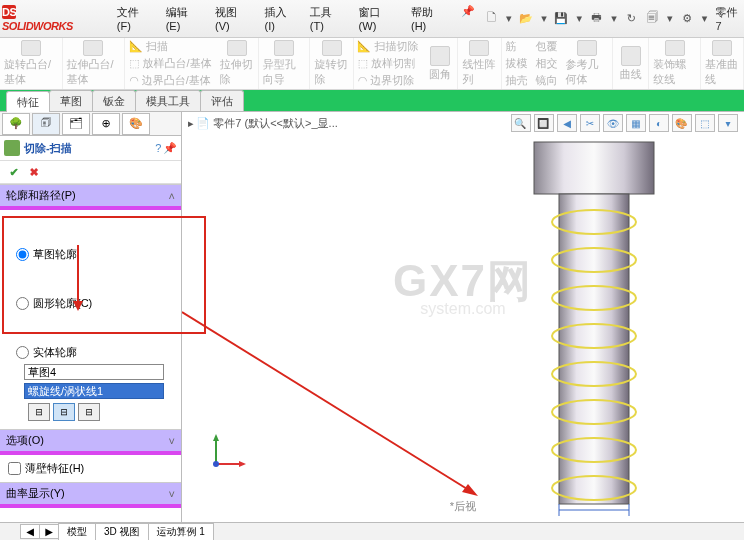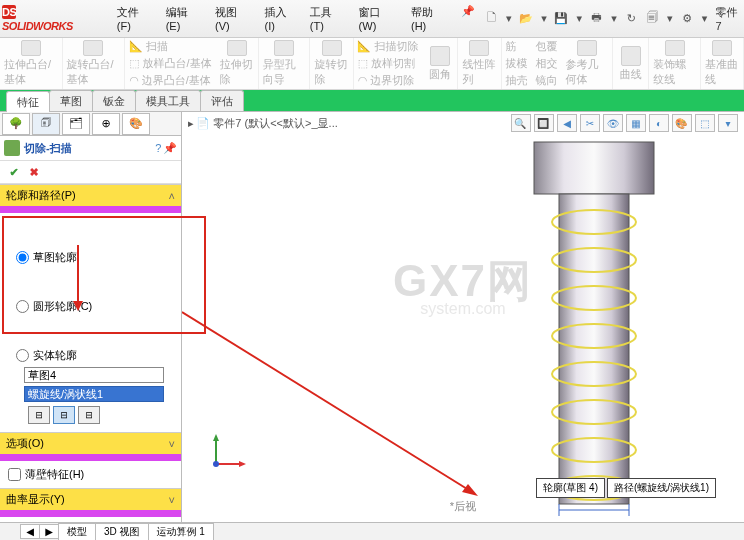--- a/index.html
+++ b/index.html
@@ -26,21 +26,21 @@
 .lp-tabs .lt{width:28px;height:22px;border:1px solid #bbb;margin-left:2px;display:flex;align-items:center;justify-content:center;background:#fff;}
 .lp-tabs .lt.active{background:#e8f0f8;}
 .feature-head{display:flex;align-items:center;padding:4px 4px;gap:4px;border-bottom:1px solid #ddd;}
 .feature-head .fico{width:16px;height:16px;background:#6fa84f;border-radius:2px;}
 .feature-head .title{color:#2255aa;font-weight:bold;}
 .feature-head .help{margin-left:auto;color:#4a88c7;display:flex;gap:2px;}
 .okcancel{display:flex;gap:4px;padding:3px 6px;border-bottom:1px solid #ddd;}
 .okcancel .btn{width:16px;height:16px;display:flex;align-items:center;justify-content:center;font-weight:bold;}
 .ok{color:#3a9c3a;}
 .cancel{color:#d33;}
-.section-h{background:#fde047;padding:3px 6px;display:flex;justify-content:space-between;align-items:center;border-top:1px solid #ccc;border-bottom:7px solid #d946ef;}
+.section-h{background:#c4b5fd;padding:3px 6px;display:flex;justify-content:space-between;align-items:center;border-top:1px solid #ccc;border-bottom:4px solid #d946ef;}
 .section-h .chev{color:#666;}
 .section-body{padding:4px 8px;}
 .radio-row{display:flex;align-items:center;gap:4px;padding:1px 0;margin-left:8px;margin-top:32px;}
 .radio-row input{margin:0;}
 .inputrow{margin:3px 0 3px 16px;}
 .inputrow input[type=text]{width:140px;border:1px solid #888;padding:1px 3px;background:#fff;}
 .inputrow.sel input{background:#3874d1;color:#fff;border:1px solid #2a5fb0;}
 .chain-icons{display:flex;gap:3px;margin:4px 0 4px 20px;}
 .chain-icons .ci{width:22px;height:18px;border:1px solid #888;background:#f0f0f0;display:flex;align-items:center;justify-content:center;font-size:9px;}
 .chain-icons .ci.active{background:#d0e4f7;border-color:#4a88c7;}
@@ -92,25 +92,25 @@
       <span>▾</span>
     <span class="ico">⚙</span>
       <span>▾</span>
     <span style="color:#333;">零件7</span>
   </div>
 </div>
 
 <div class="ribbon">
   <div class="ribbon-item small">
       <div class="ri-icon"></div>
+      <span>旋转凸台/基体</span>
+    </div>
+  <div class="ribbon-item small">
+      <div class="ri-icon"></div>
       <span>拉伸凸台/基体</span>
-    </div>
-  <div class="ribbon-item small">
-      <div class="ri-icon"></div>
-      <span>旋转凸台/基体</span>
     </div>
   <div class="ribbon-col">
     <div>📐 <span>扫描</span></div>
     <div>⬚ <span>放样凸台/基体</span></div>
     <div>◠ <span>边界凸台/基体</span></div>
   </div>
   <div class="ribbon-item small">
       <div class="ri-icon"></div>
       <span>拉伸切除</span>
     </div>
@@ -293,24 +293,20 @@
 
     <svg class="triad" width="40" height="40">
       <line x1="10" y1="30" x2="10" y2="5" stroke="#3a9c3a" stroke-width="2"></line>
         <polygon points="10,0 7,7 13,7" fill="#3a9c3a"></polygon>
       <line x1="10" y1="30" x2="35" y2="30" stroke="#d33" stroke-width="2"></line>
         <polygon points="40,30 33,27 33,33" fill="#d33"></polygon>
       <circle cx="10" cy="30" r="3" fill="#35c"></circle>
     </svg>
     <div class="viewlabel">*后视</div>
 
-    <div class="calloutbar">
-      <div class="callout">轮廓(草图 4)</div>
-      <div class="callout">路径(螺旋线/涡状线1)</div>
-    </div>
 
     <svg style="position:absolute;left:0;top:0;pointer-events:none;" width="560" height="420">
       <line x1="0" y1="200" x2="290" y2="380" stroke="#d9261c" stroke-width="2"></line>
       <polygon points="296,384 280,380 286,372" fill="#d9261c"></polygon>
     </svg>
   </div>
 </div>
 
 <div class="redbox"></div>
 <svg style="position:absolute;left:68px;top:245px;pointer-events:none;" width="20" height="70">

